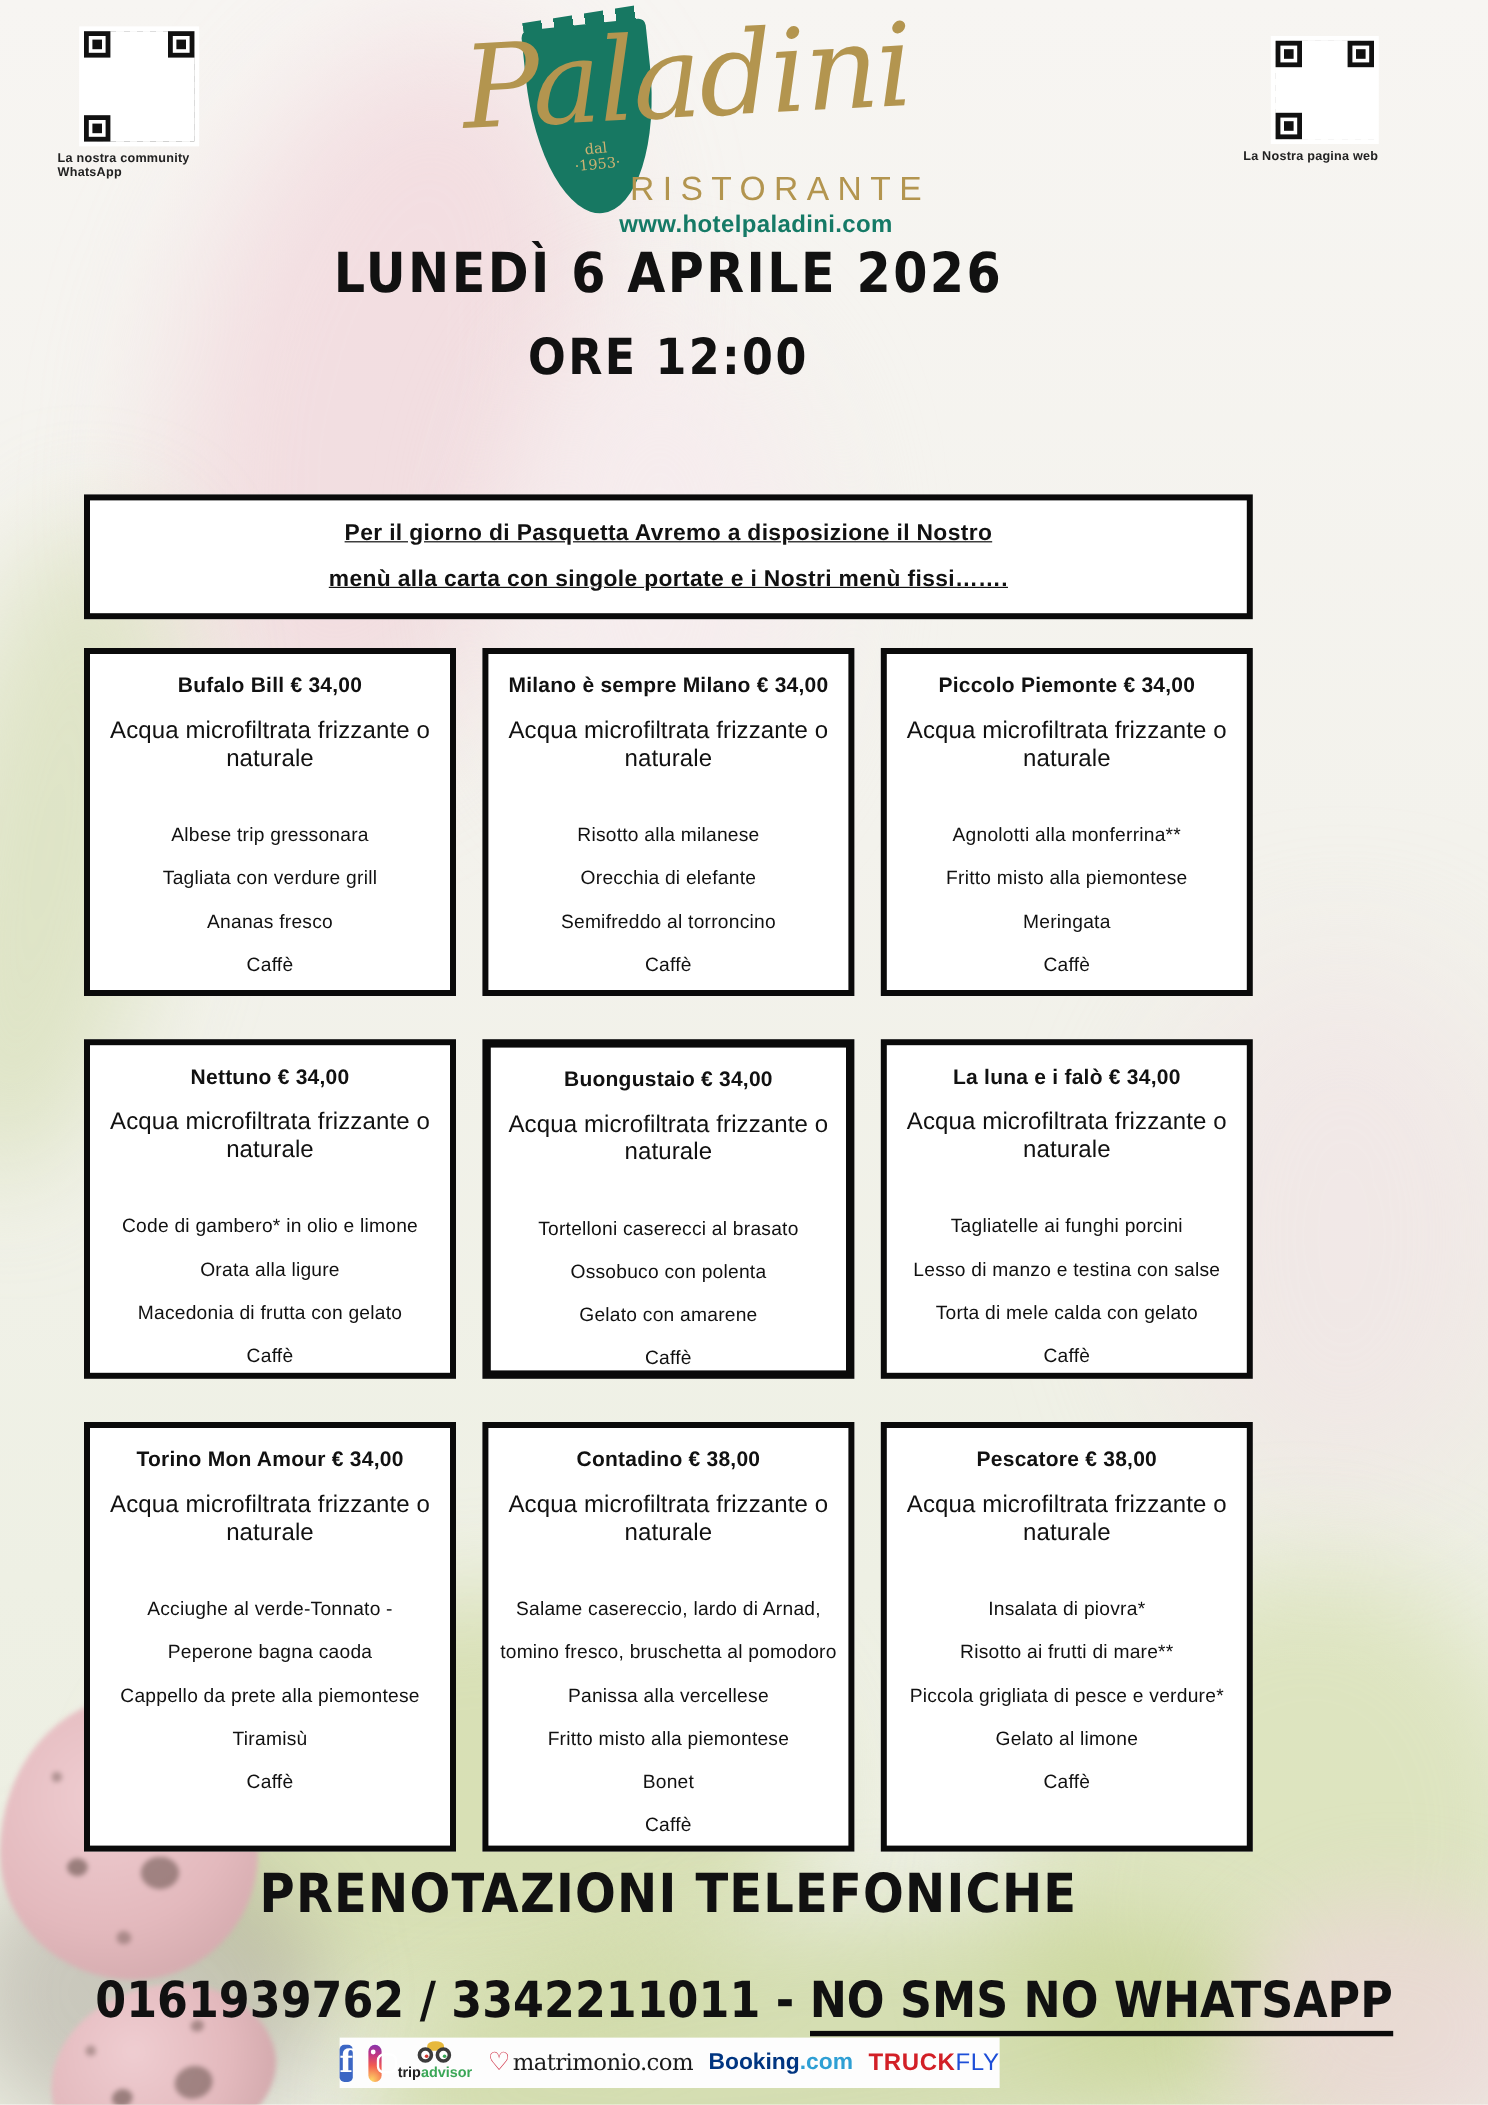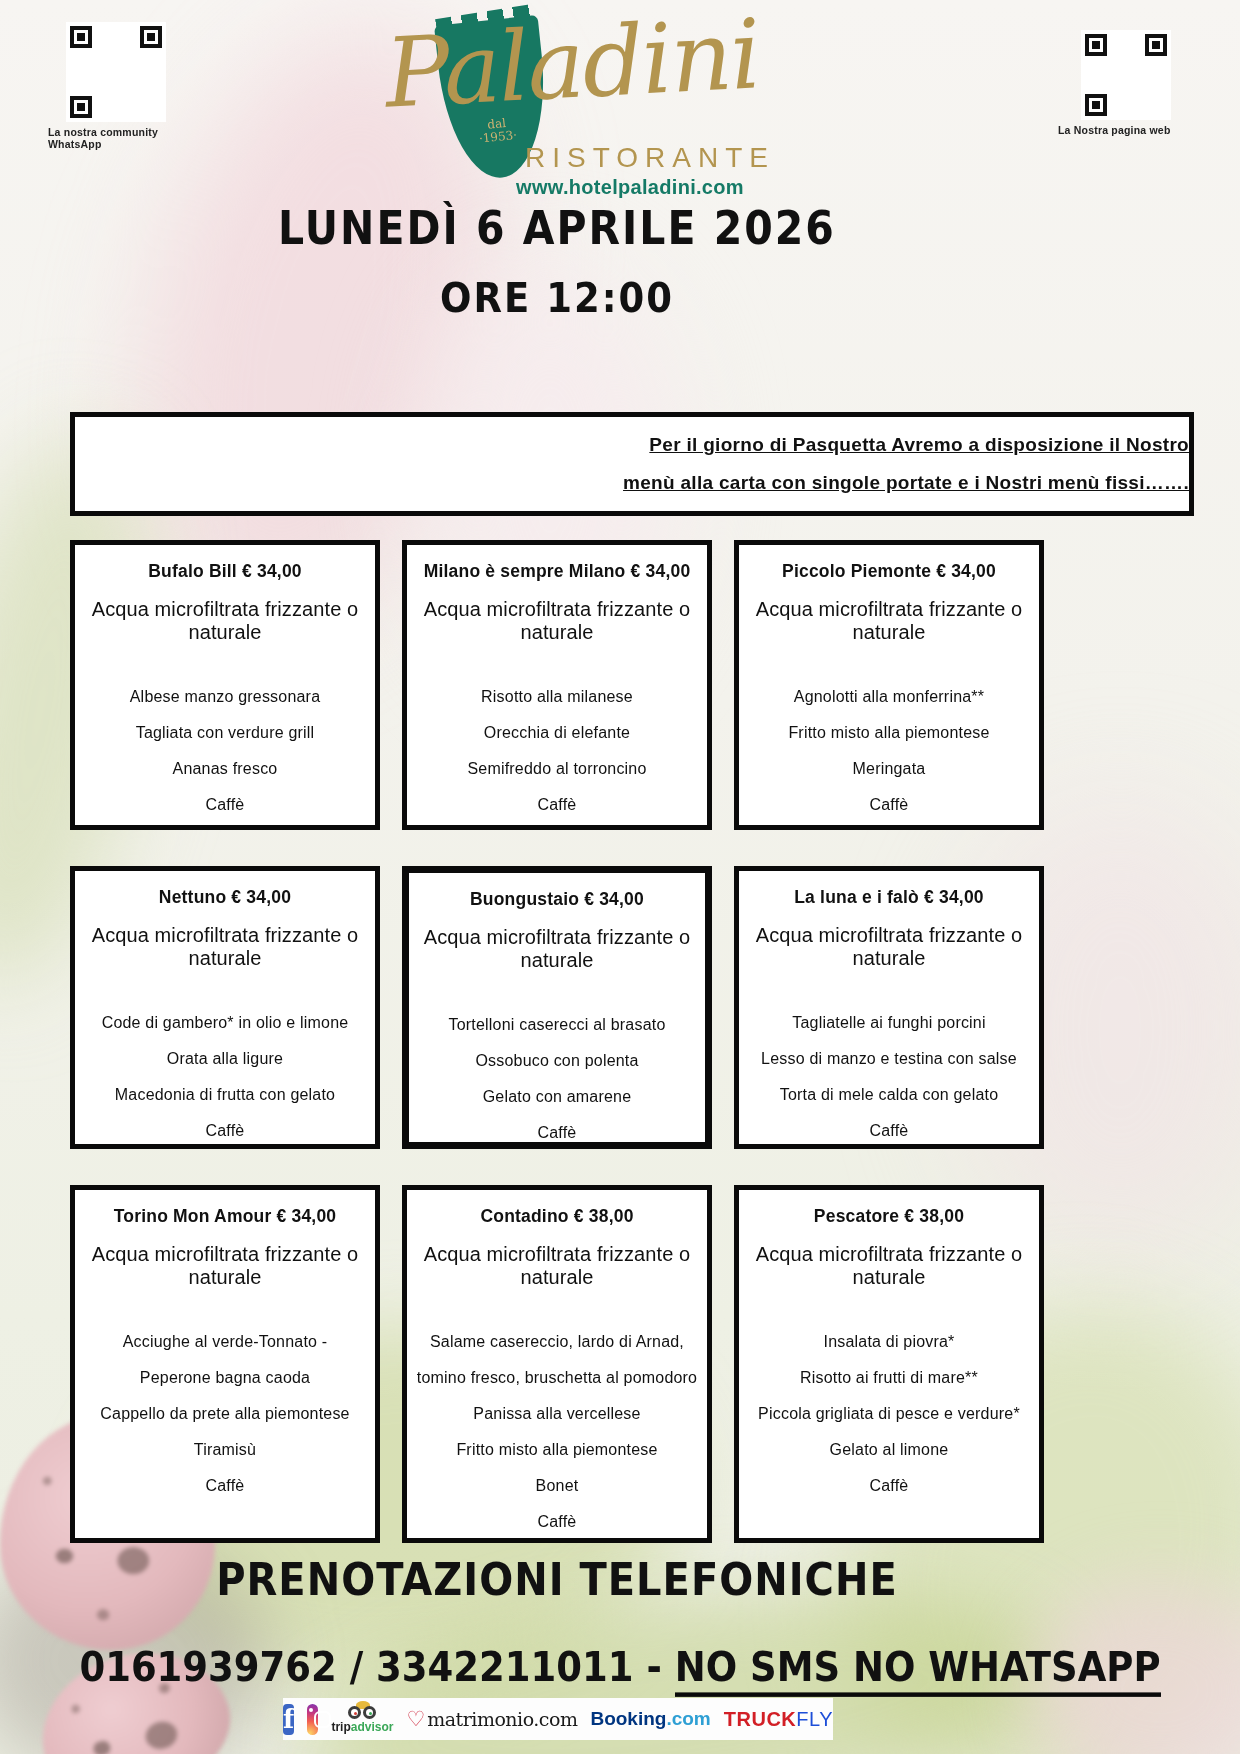--- a/index.html
+++ b/index.html
@@ -26,21 +26,21 @@
       radial-gradient(7px 7px at 22% 28%,rgba(90,70,64,.4) 60%,transparent 62%),
       radial-gradient(10px 9px at 48% 85%,rgba(90,70,64,.4) 60%,transparent 62%),
       radial-gradient(circle at 40% 35%,#efcdd1 0%,#e3b9bd 55%,#caa1a4 100%);
     border-radius:50% 50% 48% 52%/55% 55% 45% 45%;filter:blur(2px);}
   .egg1{left:0px;top:1415px;width:215px;height:235px;}
   .egg2{left:40px;top:1655px;width:190px;height:140px;transform:rotate(-15deg);}
 
   
   .qr-wrap{position:absolute;text-align:left;}
   .qr-left{left:48px;top:26px;width:135px;}
-  .qr-right{left:1058px;top:34px;width:135px;}
+  .qr-right{left:1036px;top:34px;width:135px;}
   .qr{position:relative;margin:0 auto;background:#fff;
       background-image:
         repeating-linear-gradient(0deg,#111 0 5px,transparent 5px 10px),
         repeating-linear-gradient(90deg,#111 0 5px,#fff 5px 11px);
       background-blend-mode:screen;outline:4px solid #fff;}
   .qr-left .qr{width:92px;height:92px;}
   .qr-right .qr{width:82px;height:82px;}
   .qr .f{position:absolute;width:22px;height:22px;border:4px solid #111;background:#fff;box-sizing:border-box;}
   .qr .f::after{content:"";position:absolute;left:3px;top:3px;width:8px;height:8px;background:#111;}
   .qr .f.tl{left:0;top:0;} .qr .f.tr{right:0;top:0;} .qr .f.bl{left:0;bottom:0;}
@@ -60,22 +60,22 @@
       font-size:28px;letter-spacing:7px;font-weight:400;}
   .brand-site{position:absolute;left:150px;top:170px;width:300px;text-align:center;color:#157a66;
       font-size:20px;font-weight:bold;letter-spacing:.3px;}
 
   
   .display{font-weight:800;font-family:"DejaVu Sans",sans-serif;transform:scaleY(1.12);}
   .title-line{position:absolute;left:0;top:204px;width:1114px;text-align:center;font-size:41px;letter-spacing:2px;}
   .time-line{position:absolute;left:0;top:276px;width:1114px;text-align:center;font-size:37px;letter-spacing:2px;}
 
   
-  .intro-box{position:absolute;left:70px;top:412px;width:1124px;height:104px;box-sizing:border-box;
-      border:5px solid #0a0a0a;background:#fff;display:flex;flex-direction:column;justify-content:space-evenly;align-items:flex-end;}
+  .intro-box{position:absolute;left:70px;top:412px;width:974px;height:104px;box-sizing:border-box;
+      border:5px solid #0a0a0a;background:#fff;display:flex;flex-direction:column;justify-content:space-evenly;}
   .intro-line{text-align:center;font-weight:bold;font-size:19px;text-decoration:underline;letter-spacing:.3px;}
 
   
   .menu-grid{position:absolute;left:70px;top:540px;width:974px;display:grid;
       grid-template-columns:310px 310px 310px;column-gap:22px;
       grid-template-rows:290px 283px 358px;row-gap:36px;}
   .menu-box{background:#fff;border:5px solid #0a0a0a;box-sizing:border-box;text-align:center;
       padding:16px 4px 12px 4px;overflow:hidden;}
   .menu-box.thick{border-width:7px;}
   .menu-title{font-weight:bold;font-size:17.5px;letter-spacing:.2px;}
@@ -163,21 +163,21 @@
   <div class="intro-box">
     <div class="intro-line">Per il giorno di Pasquetta Avremo a disposizione il Nostro</div>
     <div class="intro-line">menù alla carta con singole portate e i Nostri menù fissi…….</div>
   </div>
 
   <div class="menu-grid" id="menu-grid">
     <div class="menu-box">
       <div class="menu-title">Bufalo Bill € 34,00</div>
       <div class="menu-water">Acqua microfiltrata frizzante o naturale</div>
       <div class="menu-items">
-          <div class="menu-item">Albese manzo gressonara</div>
+          <div class="menu-item">Albese trip gressonara</div>
           <div class="menu-item">Tagliata con verdure grill</div>
           <div class="menu-item">Ananas fresco</div>
           <div class="menu-item">Caffè</div>
         </div>
     </div>
 
     <div class="menu-box">
       <div class="menu-title">Milano è sempre Milano € 34,00</div>
       <div class="menu-water">Acqua microfiltrata frizzante o naturale</div>
       <div class="menu-items">

